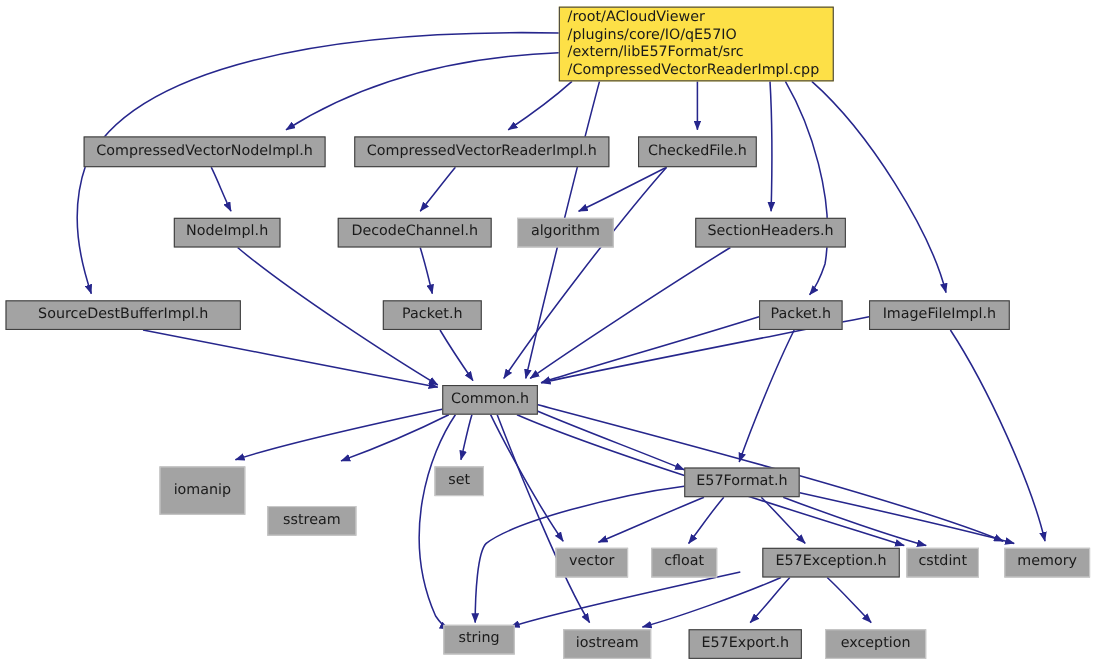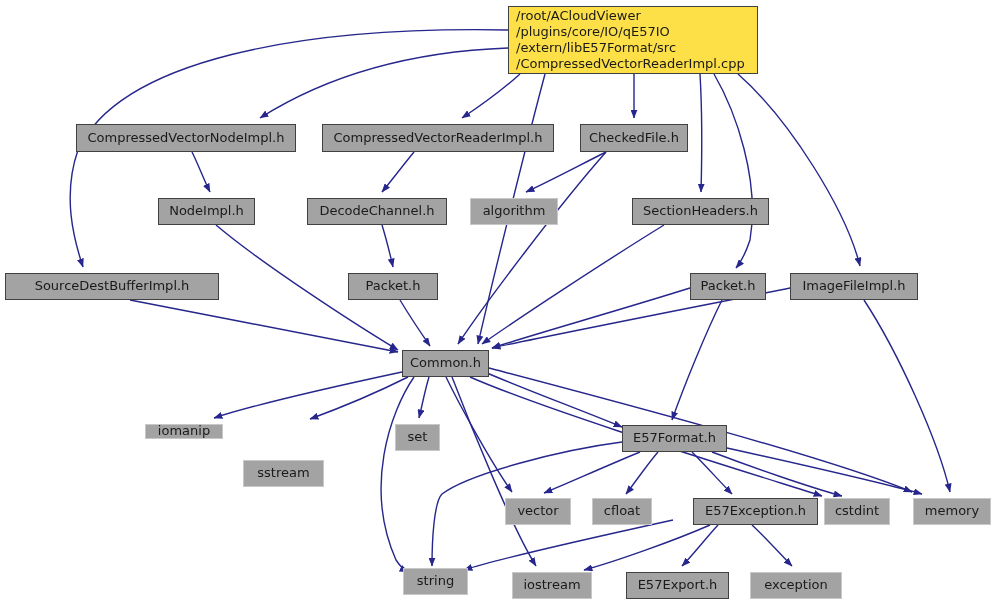--- a/index.html
+++ b/index.html
@@ -142,21 +142,21 @@
       </div>
       <div class="node local" style="left: 690px; top: 273px; width: 76px; height: 27px;">
         <span class="lbl">Packet.h</span>
       </div>
       <div class="node local" style="left: 790px; top: 273px; width: 128px; height: 27px;">
         <span class="lbl">ImageFileImpl.h</span>
       </div>
       <div class="node local" style="left: 402px; top: 350px; width: 87px; height: 27px;">
         <span class="lbl">Common.h</span>
       </div>
-      <div class="node system" style="left: 145px; top: 424px; width: 78px; height: 15px;">
+      <div class="node system" style="left: 145px; top: 424px; width: 78px; height: 44px;">
         <span class="lbl">iomanip</span>
       </div>
       <div class="node system" style="left: 243px; top: 424px; width: 81px; height: 27px; margin-top: 36px;">
         <span class="lbl">sstream</span>
       </div>
       <div class="node system" style="left: 395px; top: 424px; width: 45px; height: 27px;">
         <span class="lbl">set</span>
       </div>
       <div class="node local" style="left: 622px; top: 425px; width: 105px; height: 27px;">
         <span class="lbl">E57Format.h</span>

